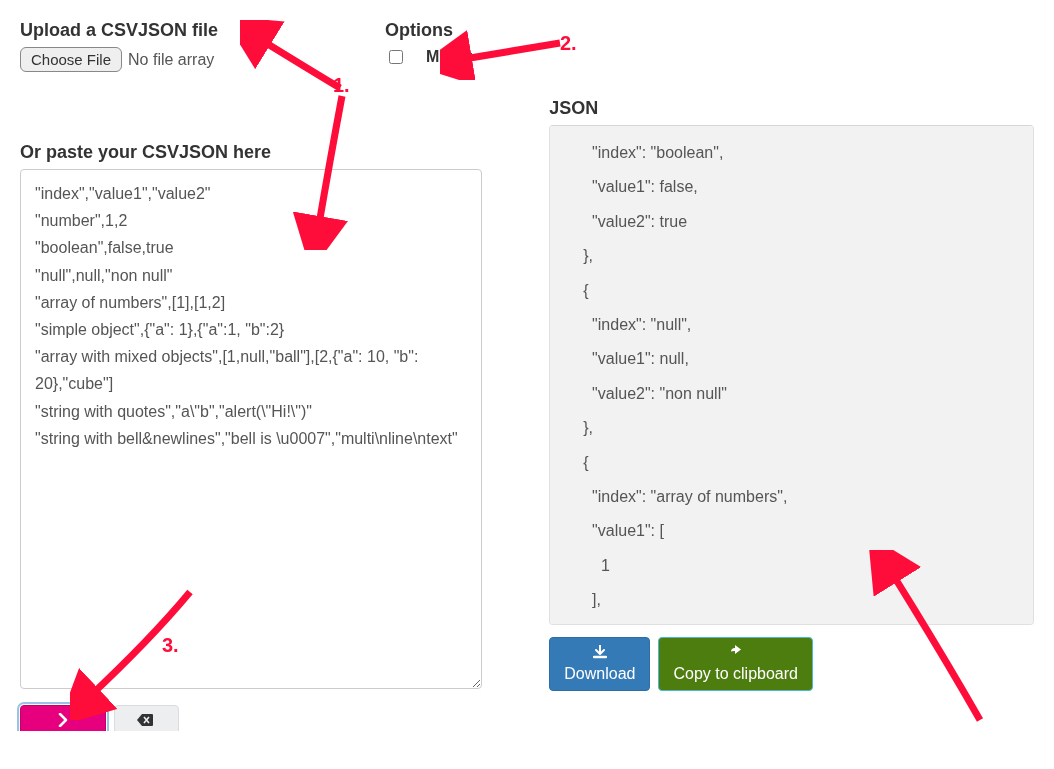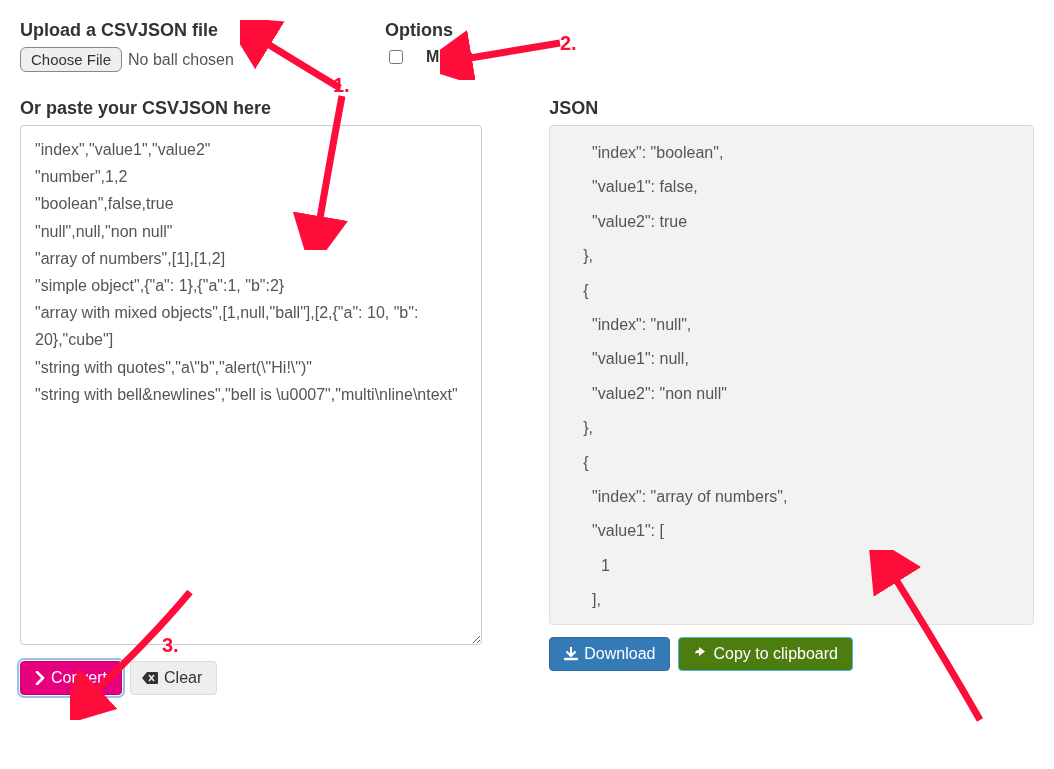--- a/index.html
+++ b/index.html
@@ -58,21 +58,21 @@
     color: #333;
   }
   .minify-row input[type="checkbox"] {
     width: 14px; height: 14px;
   }
 
   .row-main {
     display: flex;
     gap: 32px;
   }
-  .col-left { width: 475px; }
+  .col-left { width: 475px; margin-top: 44px; }
   .col-right { width: 498px; margin-left: 35px; }
 
   textarea.csvjson-in {
     width: 100%;
     height: 520px;
     resize: both;
     border: 1px solid #ccc;
     border-radius: 4px;
     padding: 10px 14px;
     font-family: "Helvetica Neue", Helvetica, Arial, sans-serif;
@@ -107,20 +107,21 @@
   .btn {
     display: inline-flex;
     align-items: center;
     gap: 6px;
     padding: 7px 14px;
     font-size: 16px;
     border-radius: 4px;
     border: 1px solid transparent;
     cursor: pointer;
     font-family: inherit;
+    flex-direction: column;
   }
   .btn-convert {
     background: #e6007e;
     color: #fff;
     border: 1px solid #c10069;
     outline: 2px solid #99c2e8;
     outline-offset: 1px;
     font-weight: 400;
   }
   .btn-clear {
@@ -162,21 +163,21 @@
 </head>
 <body>
 
 <div class="page">
 
   <div class="row-top">
     <div class="col-upload">
       <div class="section-label">Upload a CSVJSON file</div>
       <div class="file-row">
         <button type="button" class="file-choose">Choose File</button>
-        <span class="no-file">No ball chosen</span>
+        <span class="no-file">No file array</span>
       </div>
     </div>
     <div class="col-options">
       <div class="section-label">Options</div>
       <label class="minify-row">
         <input type="checkbox" style="">
         <span>Minify</span>
       </label>
     </div>
   </div>

